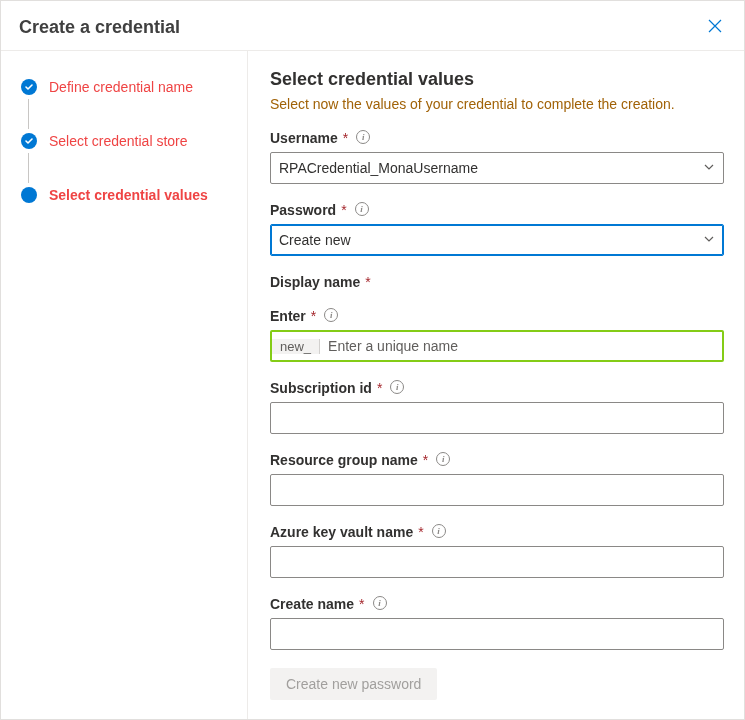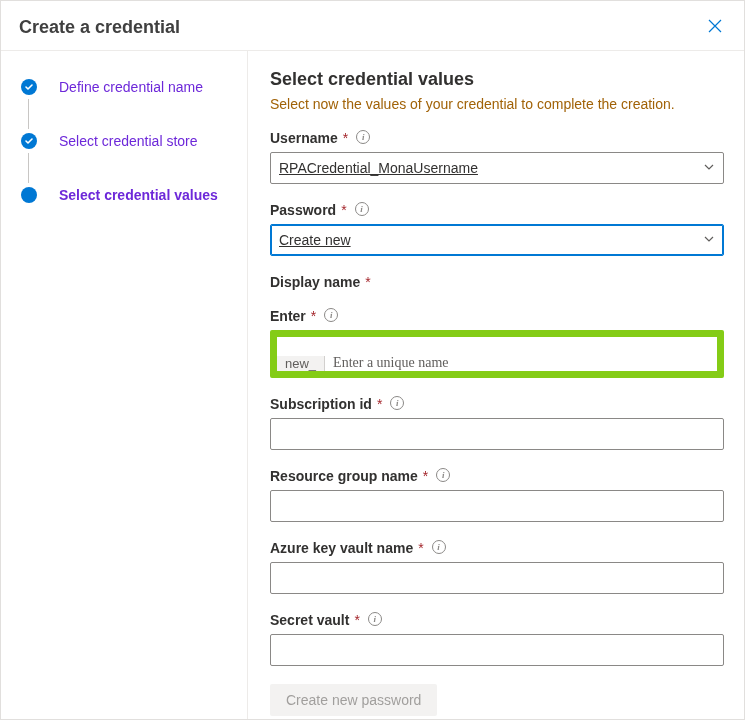--- a/index.html
+++ b/index.html
@@ -64,23 +64,23 @@
     flex-shrink: 0;
   }
   .step-dot.done {
     background: #0078d4;
   }
   .step-dot.current {
     background: #0078d4;
   }
   .step-dot svg { display:block; }
   .step-label {
-    margin-left: 22px;
-    font-size: 14px;
-    color: #6d28d9;
+    margin-left: 12px;
+    font-size: 14px;
+    color: #ef4444;
   }
   .step-label.bold { font-weight: 600; }
   .connector {
     width: 1px;
     height: 30px;
     background: #c8c6c4;
     margin-left: 7px;
   }
   .main {
     flex: 1;
@@ -132,63 +132,62 @@
     background: #fff;
     display: flex;
     align-items: center;
     padding: 0 8px;
     font-size: 14px;
     color: #323130;
   }
   .control.select {
     justify-content: space-between;
     cursor: pointer;
-    text-decoration: underline;
   }
   .control.selected-blue {
     border: 1px solid #0078d4;
     box-shadow: 0 0 0 1px #0078d4 inset;
   }
   .control input {
     border: none;
     outline: none;
     width: 100%;
     height: 100%;
     font-size: 14px;
     font-family: inherit;
     color: #323130;
     background: transparent;
     padding: 0;
   }
   .control input::placeholder { color: #605e5c; }
   .prefix-wrap {
     width: 100%;
-    height: 48px;
-    border: 7px solid #84cc16;
+    height: 32px;
+    border: 2px solid #84cc16;
     border-radius: 2px;
     display: flex;
-    align-items: flex-end;
+    align-items: center;
     overflow: hidden;
   }
   .prefix {
     background: #f3f2f1;
     padding: 0 8px;
     display: flex;
     align-items: center;
     font-size: 13px;
     color: #605e5c;
     border-right: 1px solid #d2d0ce;
   }
   .prefix-wrap input {
     flex: 1;
     border: none;
     outline: none;
     padding: 0 8px;
     font-size: 14px;
-    font-family: Liberation Serif, serif;
+    font-family: Liberation Sans, sans-serif;
   }
   .prefix-wrap input::placeholder { color: #605e5c; }
   .chevron {
     color: #605e5c;
   }
   .btn-disabled {
     display: inline-block;
     height: 32px;
     padding: 0 16px;
     background: #f3f2f1;
@@ -320,21 +319,21 @@
             <span class="req">*</span>
           <span class="info-icon">i</span>
         </div>
         <div class="control">
           <input type="text" style="">
         </div>
       </div>
 
       <div class="field">
         <div class="field-label">
-          <span>Secret vault</span>
+          <span>Create name</span>
             <span class="req">*</span>
           <span class="info-icon">i</span>
         </div>
         <div class="control">
           <input type="text" style="">
         </div>
       </div>
 
       <div class="btn-disabled">Create new password</div>
 

